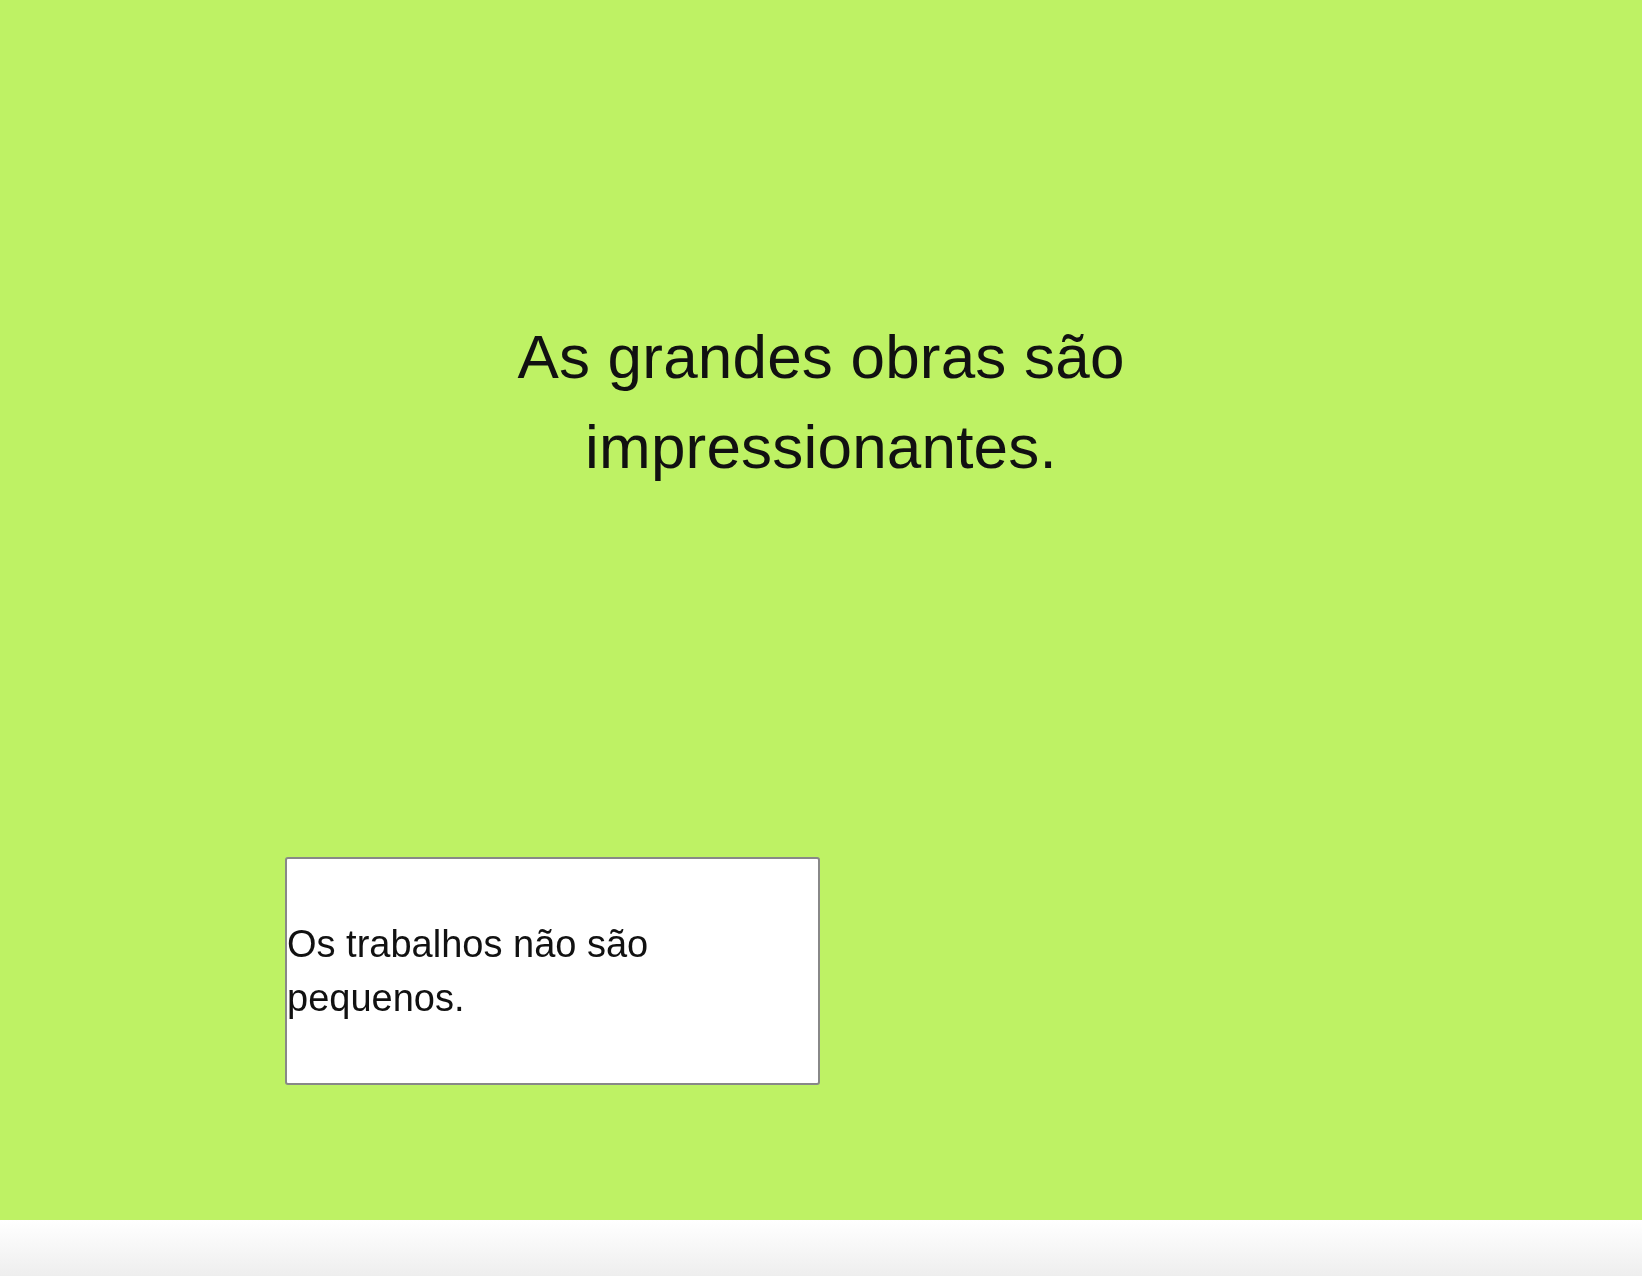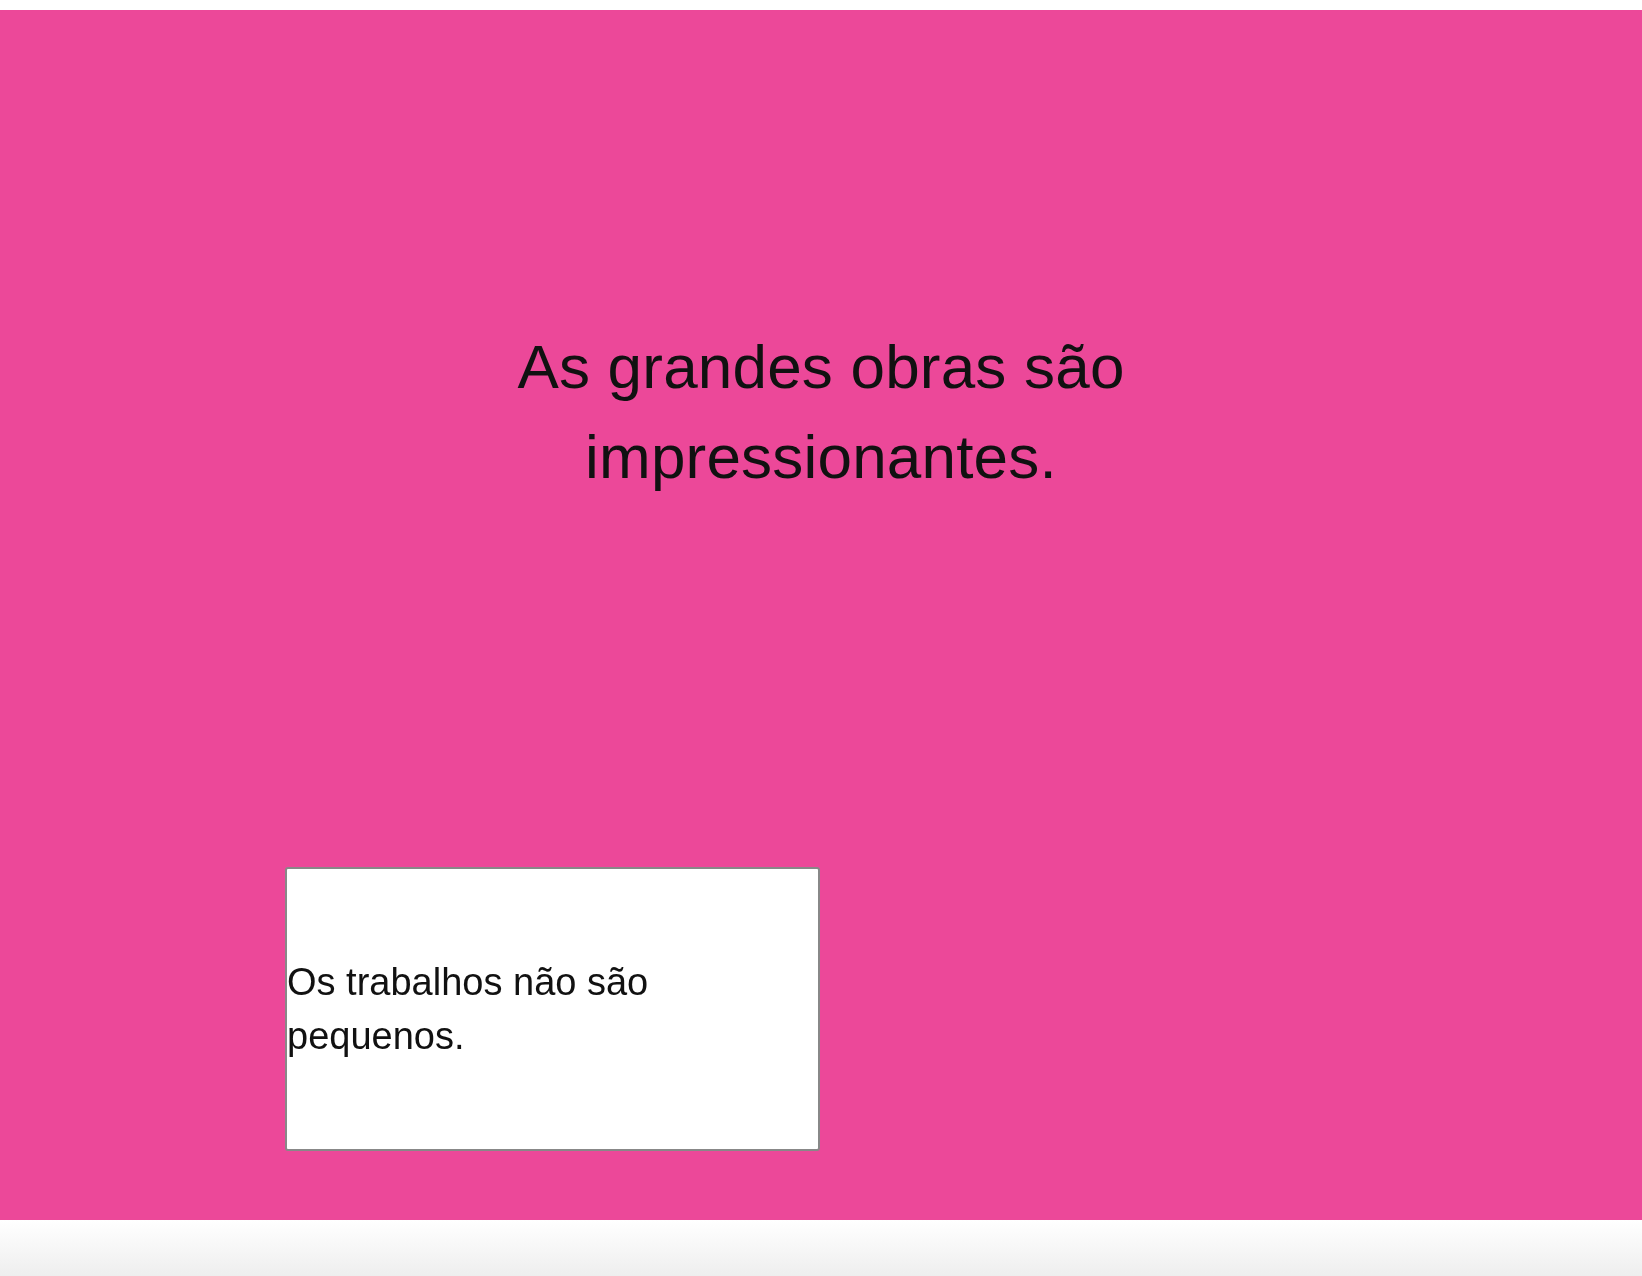--- a/index.html
+++ b/index.html
@@ -12,22 +12,21 @@
     background: #ffffff;
     font-family: "Liberation Sans", sans-serif;
     -webkit-font-smoothing: antialiased;
     overflow: hidden;
     position: relative;
   }
 
   .page {
     position: absolute;
     inset: 0;
-    background: #ec4899;
-    margin-top: 10px;
+    background: #bef264;
   }
 
   
   .question {
     position: absolute;
     left: 411px;
     top: 312px;
     width: 820px;
     text-align: center;
     color: #111111;
@@ -47,21 +46,21 @@
     font-size: 38px;
     line-height: 54px;
     font-weight: 400;
     overflow: hidden;
   }
 
   .option-left {
     left: 285px;
     top: 857px;
     width: 535px;
-    height: 284px;
+    height: 228px;
     border: 2px solid #888888;
     border-radius: 3px;
     display: flex;
     align-items: center;
     justify-content: flex-start;
     text-align: left;
     padding: 0;
   }
 
   .option-left .option-text {

